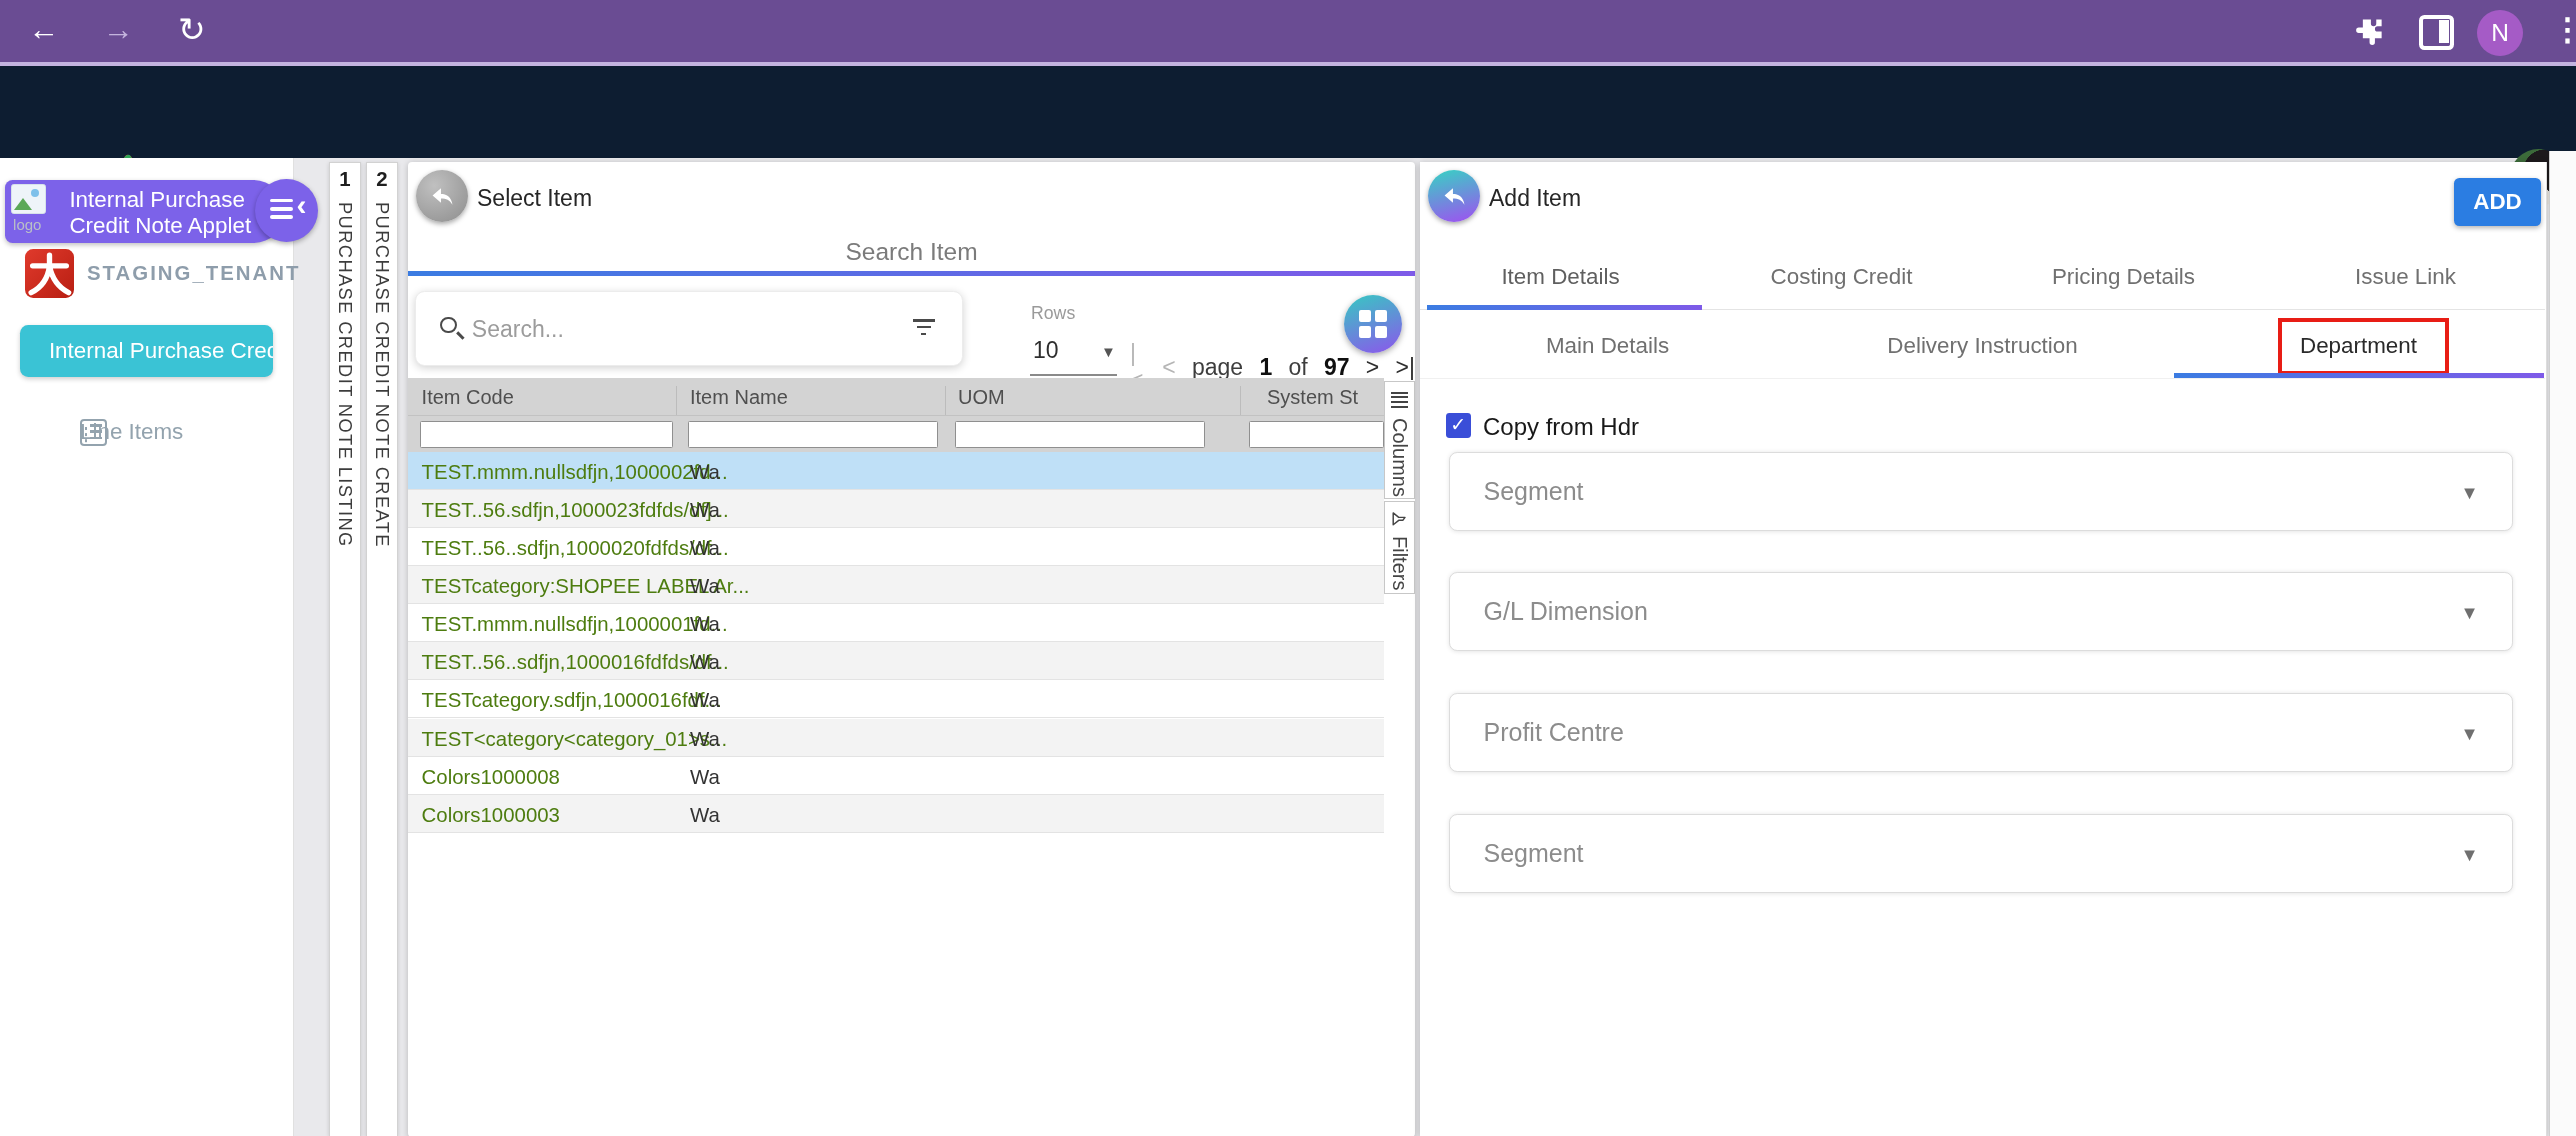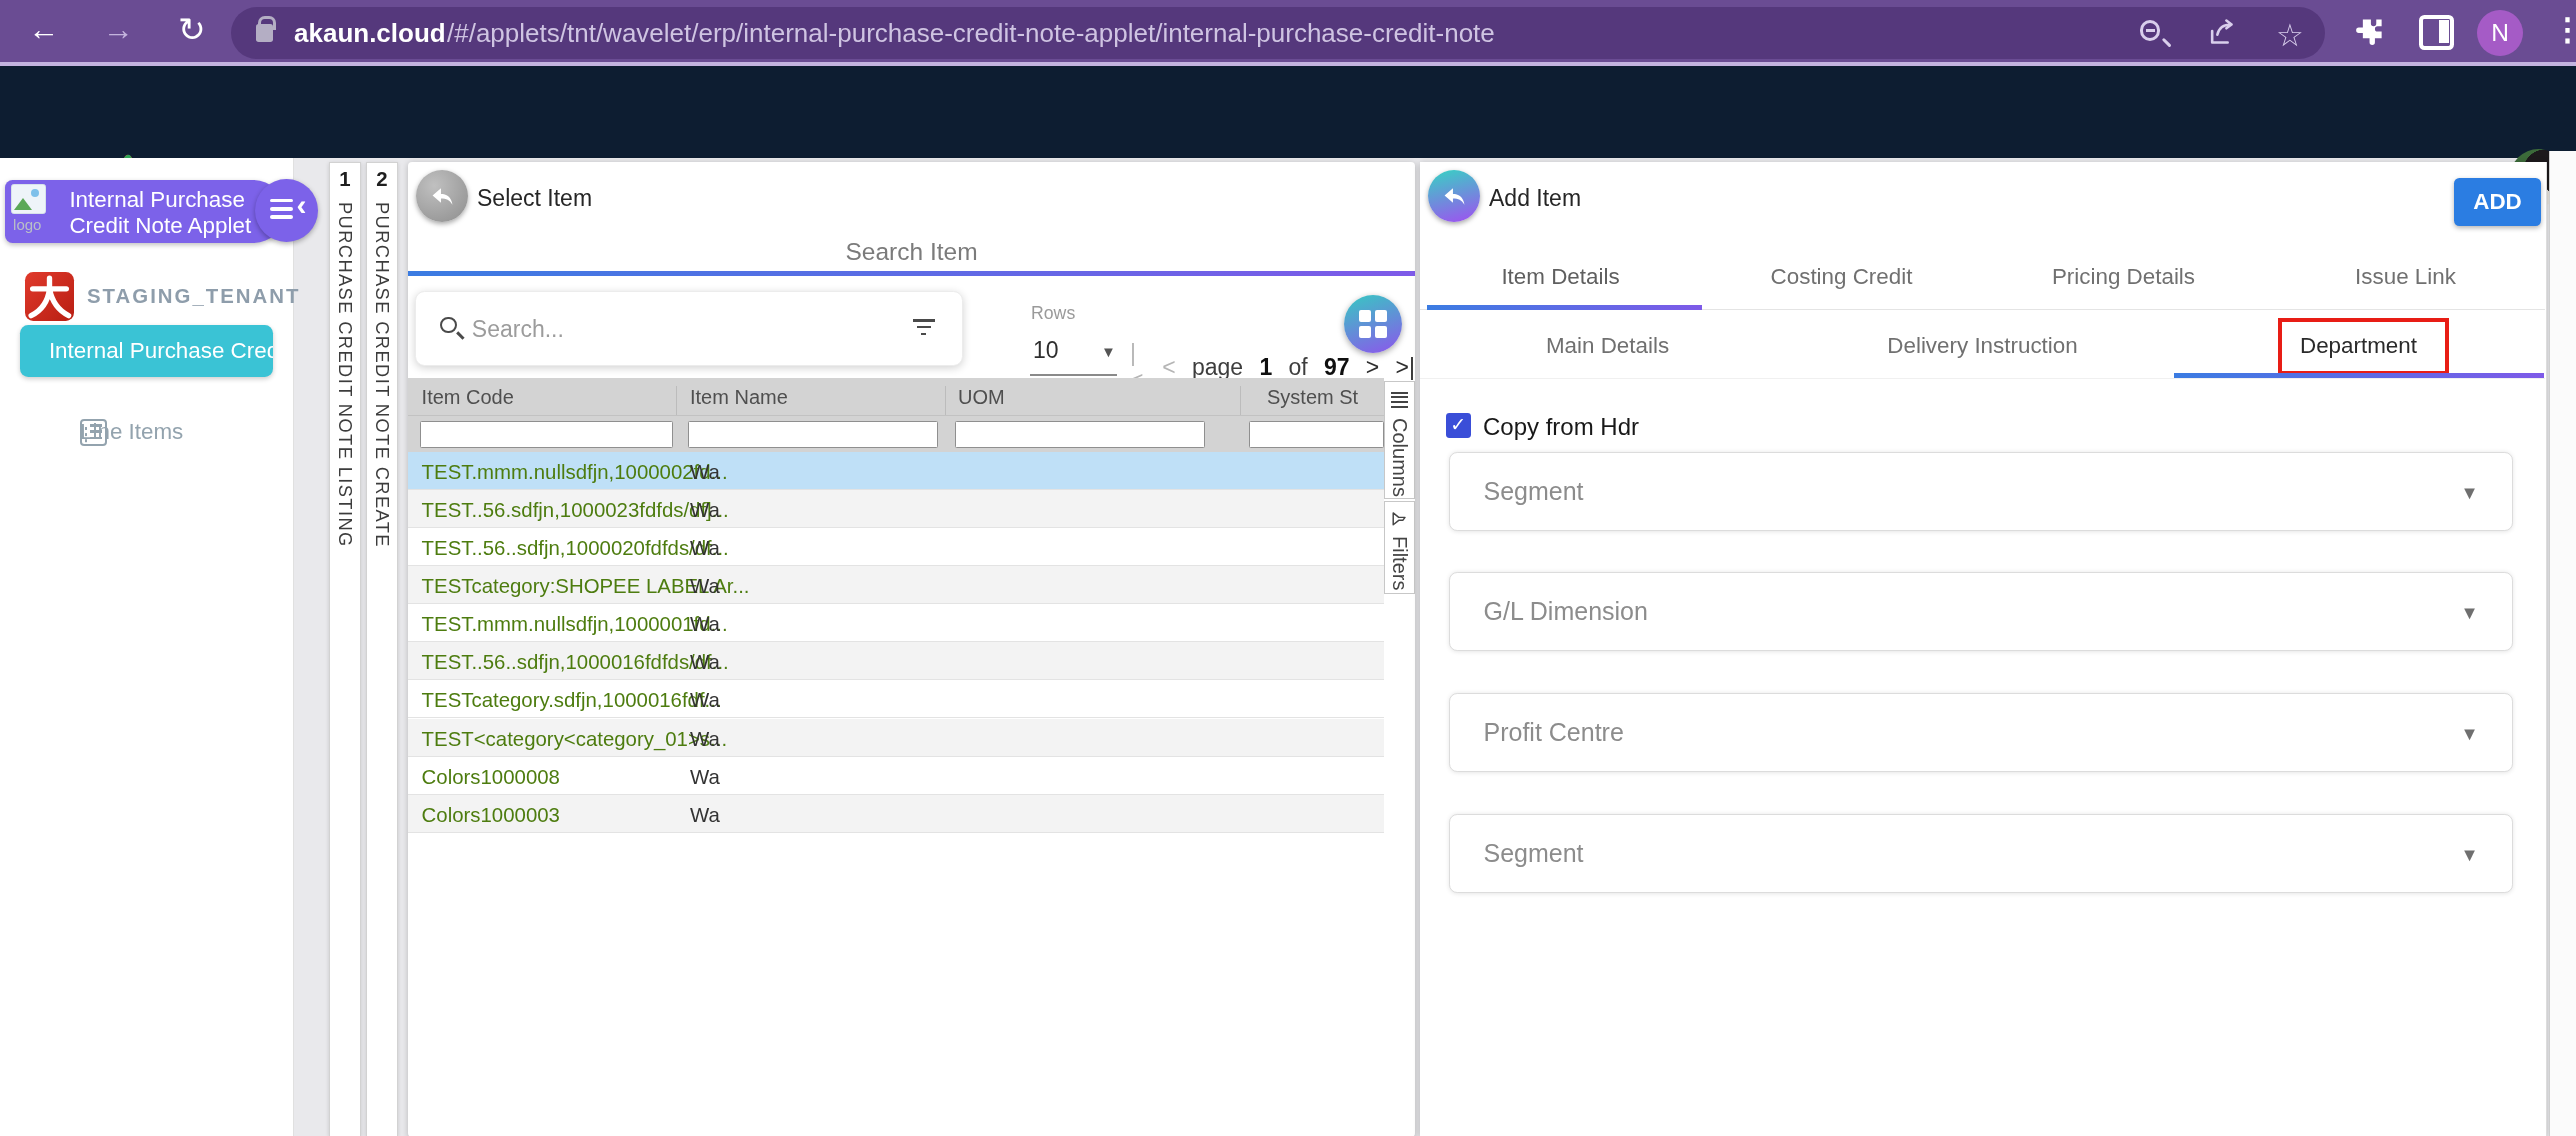--- a/index.html
+++ b/index.html
@@ -42,21 +42,21 @@
   .logo-ph { position:absolute; left:2.7px; top:2.7px; width:52px; height:58px; }
   .logo-sheet { position:absolute; left:2.7px; top:1.4px; width:35px; height:30px; background:#eef4f9; border-radius:2.7px; overflow:hidden; border:1.4px solid #d7e2ea; }
   .logo-mtn { position:absolute; left:2.7px; bottom:2.7px; width:0; height:0; border-left:9.5px solid transparent; border-right:9.5px solid transparent; border-bottom:12.2px solid #5ba857; }
   .logo-sun { position:absolute; right:5.4px; top:4.1px; width:8.2px; height:8.2px; border-radius:50%; background:#7ec0ea; }
   .logo-word { position:absolute; left:5px; top:33px; font-size:15px; color:#b9bfc7; }
   .banner-title { position:absolute; left:64px; top:6.8px; color:#fff; font-size:22.4px; line-height:26px; }
   .banner-btn { position:absolute; left:250px; top:-1.4px; width:63px; height:63px; border-radius:50%; background:#7c62e9; box-shadow:0 2px 5.4px rgba(0,0,0,.3); }
   .bb-bars { position:absolute; left:15px; top:20.4px; }
   .bb-bars i { display:block; width:23px; height:3.4px; background:#fff; border-radius:2px; margin-bottom:4.8px; }
   .bb-chev { position:absolute; left:41px; top:9.5px; color:#fff; font-size:30px; font-weight:bold; }
-  #tenant-row { position:absolute; left:0; top:111px; width:294px; height:54px; }
+  #tenant-row { position:absolute; left:0; top:88px; width:294px; height:54px; }
   .tenant-ic { position:absolute; left:24.5px; top:2.7px; width:49px; height:49px; border-radius:8.2px; background:linear-gradient(135deg,#e03a2c,#b81e12); }
   .tenant-label { position:absolute; left:87px; top:16.3px; font-size:20.4px; font-weight:bold; color:#8e9dab; letter-spacing:2px; }
   #applet-btn { position:absolute; left:20.4px; top:167px; width:253px; height:52px; background:#3ac3d5; border-radius:8.2px; box-shadow:0 2px 5.4px rgba(0,0,0,.2); overflow:hidden; }
   #applet-btn span { display:block; padding-left:28.5px; line-height:52px; color:#fff; font-size:22.4px; white-space:nowrap; }
   #line-items { position:absolute; left:0; top:250px; width:294px; height:48px; }
   .list-ic { position:absolute; left:38px; top:9.5px; width:27px; height:27px; border:2.7px solid #93a3ae; border-radius:4.1px; }
   .list-ic i { display:block; height:2.7px; background:#93a3ae; margin:3.4px 2.7px 0 8.2px; }
   .list-ic:before { content:""; position:absolute; left:2.7px; top:6.1px; width:2.7px; height:2.7px; background:#93a3ae; box-shadow:0 6.1px 0 #93a3ae, 0 12.2px 0 #93a3ae; }
   #line-items span { position:absolute; left:80px; top:11px; font-size:22.4px; color:#93a3ae; }
 
@@ -132,30 +132,20 @@
 </style>
 </head>
 <body>
 
 <div id="screen">
 
   <div id="browserbar">
     <span class="nav-ic" style="left:28.5px;">←</span>
     <span class="nav-ic" style="left:103px;color:#c4b4dd;">→</span>
     <span class="nav-ic" style="left:178px;font-size:33px;">↻</span>
-    <div id="addressbar">
-      <span class="lock"></span>
-      <span class="url-domain">akaun.cloud</span>
-      <span class="url-path">/#/applets/tnt/wavelet/erp/internal-purchase-credit-note-applet/internal-purchase-credit-note</span>
-      <span class="zoomout" style="left:1909px;"></span>
-      <svg class="abs" style="left:1976px;top:11px;" width="31" height="31" viewBox="0 0 24 24">
-          <path d="M4 10 v9 h12 M8 13 C9 8 13 5 19 5 M19 5 l-4 -3 M19 5 l-4 3" fill="none" stroke="#d9cfec" stroke-width="2" stroke-linecap="round" stroke-linejoin="round"></path>
-        </svg>
-      <span class="in-ic" style="left:2045px;">☆</span>
-    </div>
     <svg class="abs" style="left:2352px;top:13.6px;" width="35" height="35" viewBox="0 0 24 24">
         <path d="M9 3 h4 v3 a2 2 0 0 0 4 0 v-3 h4 v5 h-3 a2 2 0 0 0 0 4 h3 v5 h-5 v3 a2 2 0 0 1 -4 0 v-3 H7 v-4 H4 a2 2 0 0 1 0 -4 h3 V3 z" fill="#ffffff" transform="translate(1,1) scale(0.92)"></path>
       </svg>
     <span class="win-ic"></span>
     <span class="avatar-n">N</span>
     <span class="nav-ic" style="left:2552px;font-weight:bold;">⋮</span>
     <div class="edge-line"></div>
   </div>
 
   <div id="appheader">

